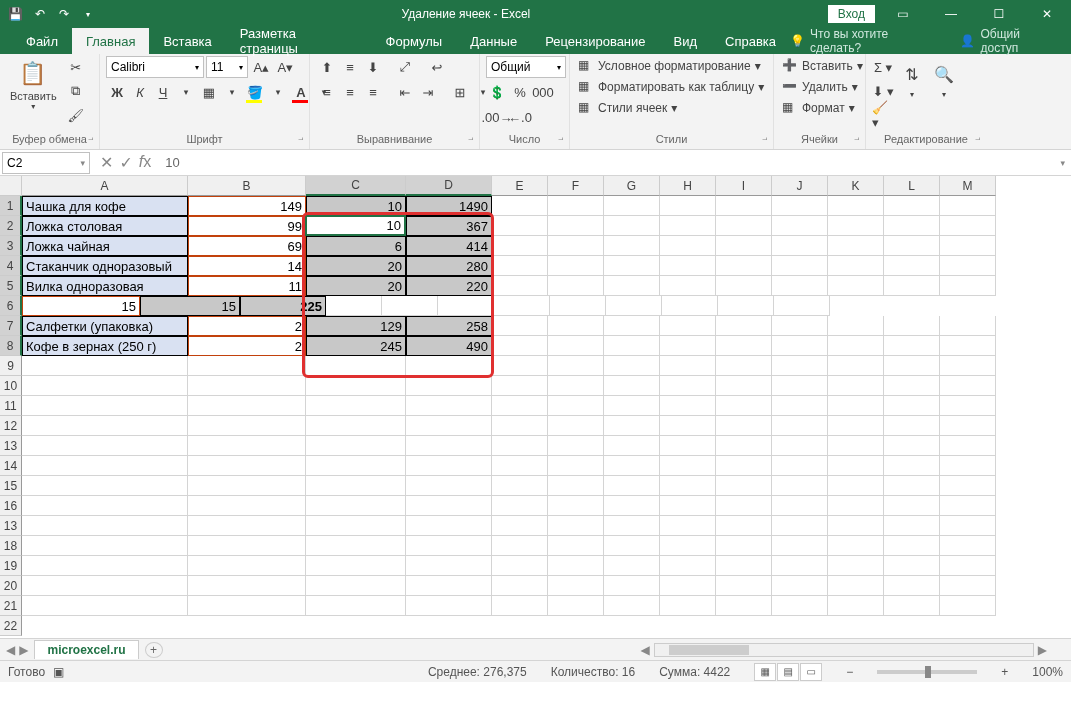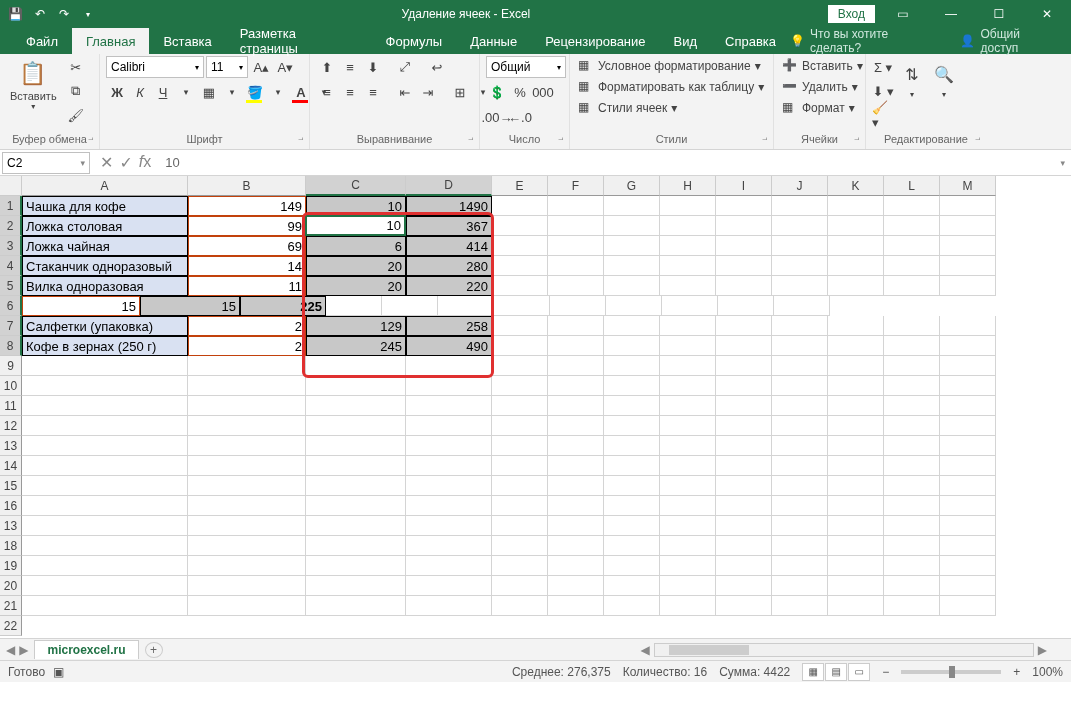--- a/index.html
+++ b/index.html
@@ -71,21 +71,21 @@
 .sheet-tabs { height: 22px; background: #f3f3f3; border-top: 1px solid #d4d4d4; display: flex; align-items: center; font-size: 12px; }
 .sheet-nav { padding: 0 6px; color: #888; display: flex; gap: 4px; }
 .sheet-tab { background: #fff; border: 1px solid #ccc; border-bottom: none; padding: 2px 12px; color: #217346; font-weight: bold; }
 .sheet-add { padding: 0 8px; cursor: pointer; color: #666; border:1px solid #ccc; border-radius:50%; width:16px; height:16px; display:flex; align-items:center; justify-content:center; margin-left:6px;}
 .hscroll { flex: 1; display: flex; justify-content: flex-end; padding-right: 20px; }
 .scrollbar-h { width: 380px; height: 14px; background: #f0f0f0; border: 1px solid #ccc; position: relative; }
 .scrollbar-h::before { content: ""; position: absolute; left: 14px; top: 1px; width: 80px; height: 10px; background: #cdcdcd; }
 
 
 .status-bar { height: 22px; background: #f3f3f3; border-top: 1px solid #d4d4d4; display: flex; align-items: center; font-size: 12px; color: #555; padding: 0 8px; }
-.status-right { margin-left: auto; display: flex; align-items: center; gap: 12px; }
+.status-right { margin-left: auto; display: flex; align-items: center; gap: 24px; }
 .view-btns { display: flex; gap: 1px; }
 .view-btn { width: 22px; height: 18px; border: 1px solid #ccc; background: #fff; cursor: pointer; display:flex; align-items:center; justify-content:center; font-size:10px;}
 .zoom-slider { width: 100px; height: 4px; background: #ccc; position: relative; }
 .zoom-slider::before { content: ""; position: absolute; left: 48px; top: -4px; width: 6px; height: 12px; background: #888; }
 </style>
 </head>
 <body>
 
 <div class="titlebar">
   <div class="qat">

